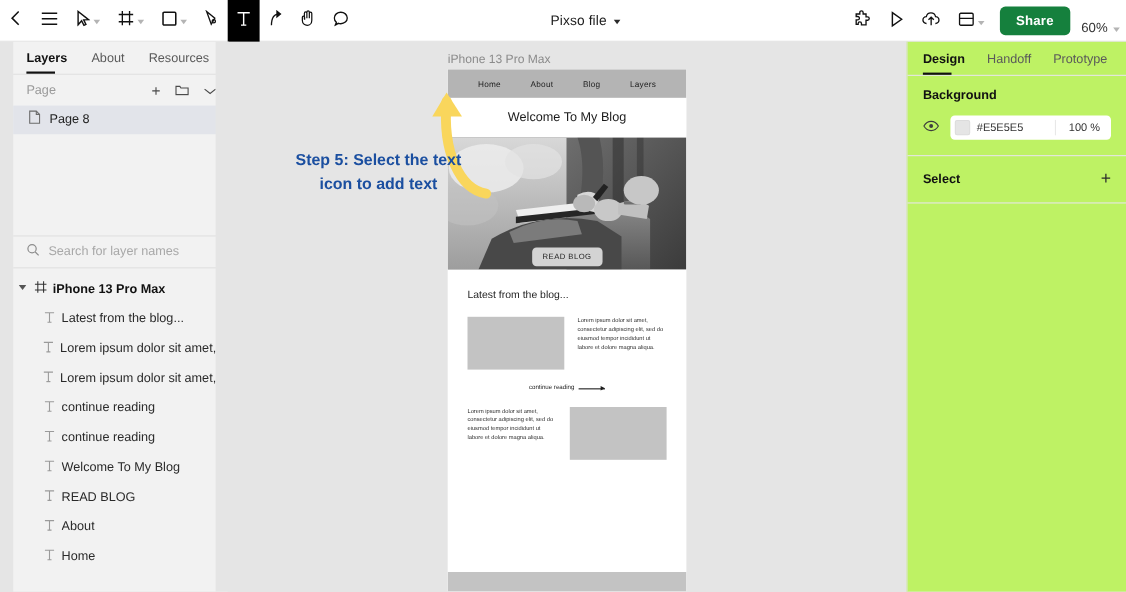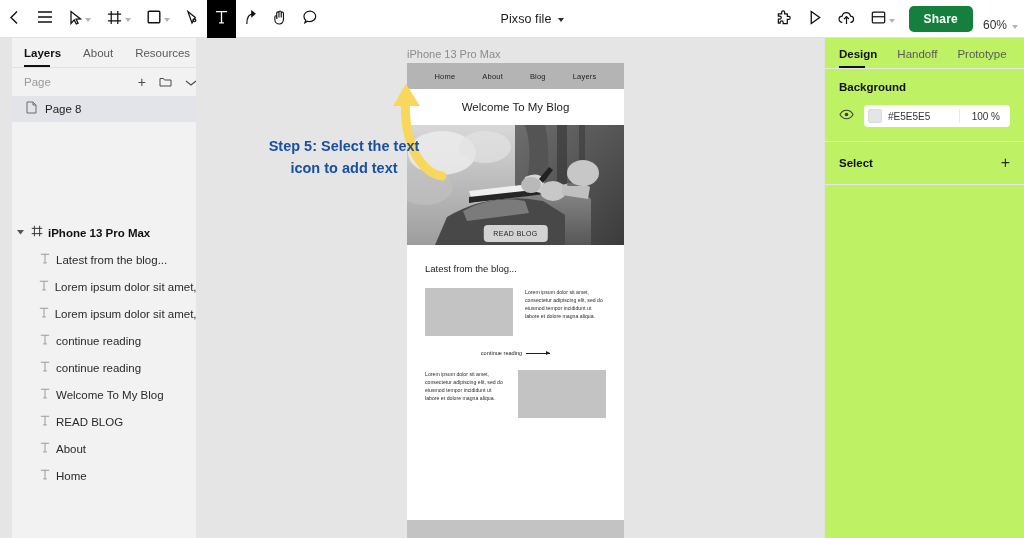--- a/index.html
+++ b/index.html
@@ -326,20 +326,37 @@
         <svg width="11" height="13" viewBox="0 0 11 13" fill="none" stroke="#6b6b6b" stroke-width="1">
           <path d="M1 1h6l3 3v8H1z"></path>
             <path d="M7 1v3h3"></path>
         </svg>
       </span>
       <span class="pname">Page 8</span>
     </div>
 
     <div class="page-spacer"></div>
 
+    <div class="search-row">
+      <span>
+        <svg width="12" height="12" viewBox="0 0 14 14" fill="none" stroke="#8d8d8d" stroke-width="1.3">
+          <circle cx="6" cy="6" r="4.4"></circle>
+            <path d="M9.4 9.4L13 13"></path>
+        </svg>
+      </span>
+      <input type="text" placeholder="Search for layer names" style="">
+      <span>
+        <svg width="13" height="11" viewBox="0 0 13 11" fill="#3c3c3c">
+          <rect x="0" y="0" width="13" height="1.6"></rect>
+            <rect x="0" y="4.6" width="13" height="1.6"></rect>
+            <rect x="0" y="9.2" width="13" height="1.6"></rect>
+          <rect x="3" y="3" width="5" height="5" fill="#3c3c3c"></rect>
+        </svg>
+      </span>
+    </div>
 
     <div class="layers" id="layerTree">
         <div class="layer-row frame">
           <span class="tw"><svg width="7" height="5" viewBox="0 0 7 5" fill="#555">
               <path d="M0 0h7L3.5 4.6z"></path>
             </svg></span>
           <span class="licon"><svg width="12" height="12" viewBox="0 0 16 16" fill="none" stroke="#333" stroke-width="1.3">
               <path d="M4.5 1v14M11.5 1v14M1 4.5h14M1 11.5h14"></path>
             </svg></span>
           <span class="lname">iPhone 13 Pro Max</span>

